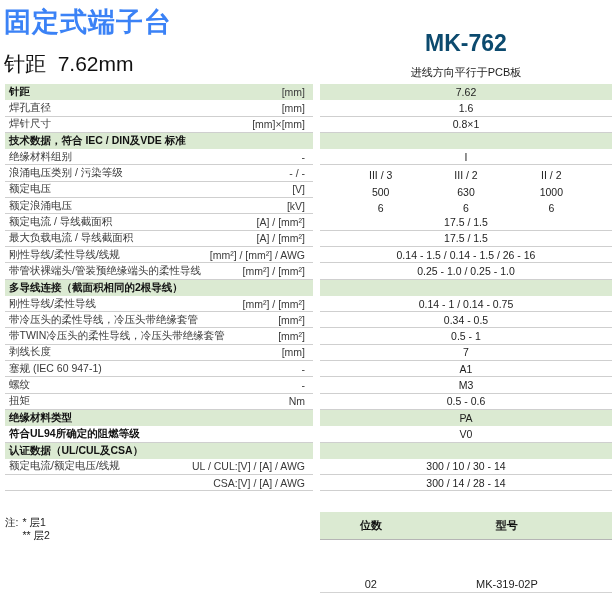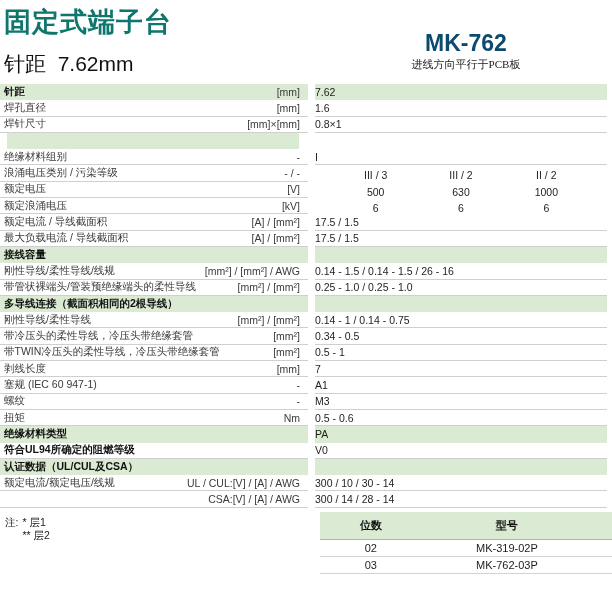--- a/index.html
+++ b/index.html
@@ -1,54 +1,54 @@
 <!DOCTYPE html>
 <html><head>
 <meta charset="utf-8">
 <style>
   * { margin:0; padding:0; box-sizing:border-box; }
   html,body { width:612px; height:600px; background:#ffffff; overflow:hidden;
               font-family:"Liberation Sans","DejaVu Sans",sans-serif; color:#222; }
   .page { position:relative; width:612px; height:600px; background:#fff; }
 
   
-  .doc-title { position:absolute; left:4px; top:4px; font-size:27px; font-weight:bold; color:#0f766e; letter-spacing:1px; }
+  .doc-title { position:absolute; left:4px; top:4px; font-size:27px; font-weight:bold; color:#3b82f6; letter-spacing:1px; }
   .doc-subtitle { position:absolute; left:4px; top:50px; font-size:21px; color:#111; white-space:pre; }
   .model-block { position:absolute; left:320px; top:30px; width:292px; text-align:center; }
   .model-name { font-size:23px; font-weight:bold; color:#0c4a6e; }
-  .model-note { font-size:11px; color:#222;font-family:Liberation Serif, serif; }
+  .model-note { margin-top:8px; font-size:11px; color:#222; }
 
   
   .spec-table { position:absolute; left:0; top:84px; width:612px; }
   .spec-row { display:flex; height:16.3px; font-size:10.5px; }
-  .cell-left { width:308px; height:100%; display:flex; align-items:center;
+  .cell-left { margin-left:5px; width:308px; height:100%; display:flex; align-items:center;
                justify-content:space-between; padding:0 8px 0 4px; }
   .cell-right { margin-left:7px; width:292px; height:100%; display:flex; align-items:center;
-                text-align:center; }
+                justify-content:center; text-align:center; }
   .spec-row.plain .cell-left, .spec-row.plain .cell-right,
   .spec-row.bold .cell-left, .spec-row.bold .cell-right { background:#fff; border-bottom:1px solid #cfcfcf; }
   .spec-row.green .cell-left, .spec-row.green .cell-right,
   .spec-row.section .cell-left, .spec-row.section .cell-right { background:#dbead2; }
   .spec-row.green .row-label, .spec-row.section .row-label,
   .spec-row.bold .row-label { font-weight:bold; color:#111; }
   .row-label { color:#3a3a3a; white-space:nowrap; }
   .row-unit { color:#3a3a3a; white-space:nowrap;text-align:center; }
   .cell-right.multi { padding:10px 18px; }
   .cell-right.multi .row-value { flex:1; text-align:center; }
   .row-value { color:#1d1d1d; }
 
   
   .note { position:absolute; left:5px; top:516px; display:flex; font-size:10.5px; color:#222; line-height:13px; }
   .note-prefix { margin-right:4px; }
 
   
   .model-table { position:absolute; left:320px; top:512px; width:292px; font-size:11px; }
   .mt-header { display:flex; height:28px; background:#dbead2; font-weight:bold; color:#111;
                align-items:center; border-bottom:1px solid #b5b5b5; }
-  .mt-row { display:flex; height:17px; align-items:center; border-bottom:1px solid #d3d3d3; color:#1d1d1d; }
+  .mt-row { display:flex; height:17px; align-items:center; border-bottom:1px solid #d3d3d3; color:#1d1d1d;margin-top:36px; }
   .mt-c1 { width:28%; text-align:center;padding-left:20px; }
   .mt-c2 { width:72%; text-align:center; }
 </style>
 </head>
 <body>
 
 <div class="page">
 
   <div class="doc-title">固定式端子台</div>
   <div class="doc-subtitle">针距  7.62mm</div>
@@ -80,20 +80,23 @@
       <div class="spec-row plain">
         <div class="cell-left">
           <span class="row-label">焊针尺寸</span>
           <span class="row-unit">[mm]×[mm]</span>
         </div>
         <div class="cell-right">
           <span class="row-value">0.8×1</span>
         </div>
       </div>
       <div class="spec-row section">
+        <div class="cell-left">
+          <span class="row-label">技术数据，符合 IEC / DIN及VDE 标准</span>
+        </div>
         <div class="cell-right"></div>
       </div>
       <div class="spec-row plain">
         <div class="cell-left">
           <span class="row-label">绝缘材料组别</span>
           <span class="row-unit">-</span>
         </div>
         <div class="cell-right">
           <span class="row-value">I</span>
         </div>
@@ -141,26 +144,20 @@
         </div>
       </div>
       <div class="spec-row plain">
         <div class="cell-left">
           <span class="row-label">最大负载电流 / 导线截面积</span>
           <span class="row-unit">[A] / [mm²]</span>
         </div>
         <div class="cell-right">
           <span class="row-value">17.5 / 1.5</span>
         </div>
-      </div>
-      <div class="spec-row section">
-        <div class="cell-left">
-          <span class="row-label">接线容量</span>
-        </div>
-        <div class="cell-right"></div>
       </div>
       <div class="spec-row plain">
         <div class="cell-left">
           <span class="row-label">刚性导线/柔性导线/线规</span>
           <span class="row-unit">[mm²] / [mm²] / AWG</span>
         </div>
         <div class="cell-right">
           <span class="row-value">0.14 - 1.5 / 0.14 - 1.5 / 26 - 16</span>
         </div>
       </div>

